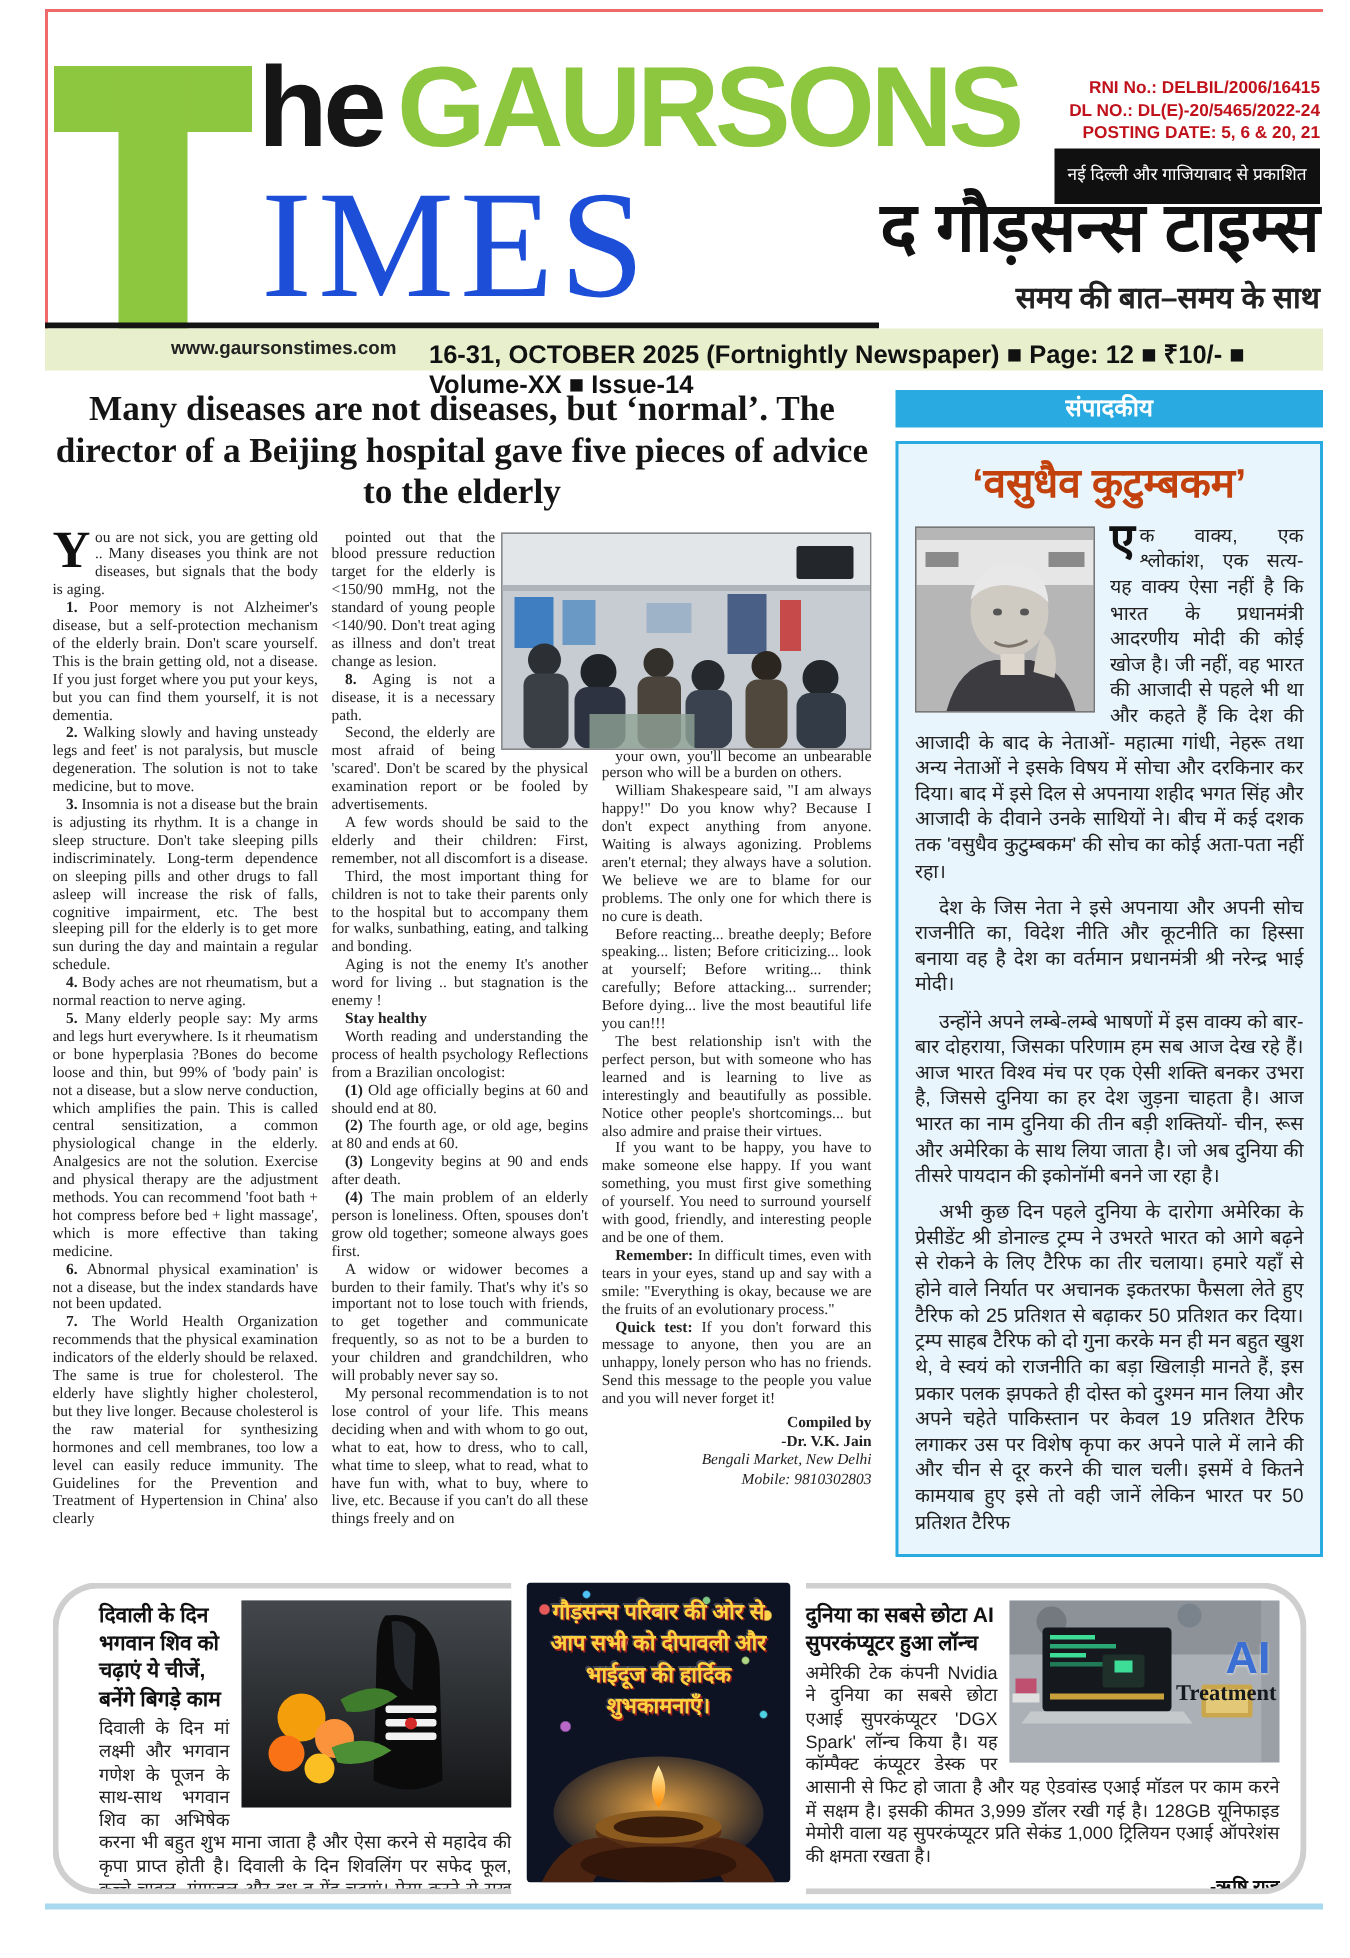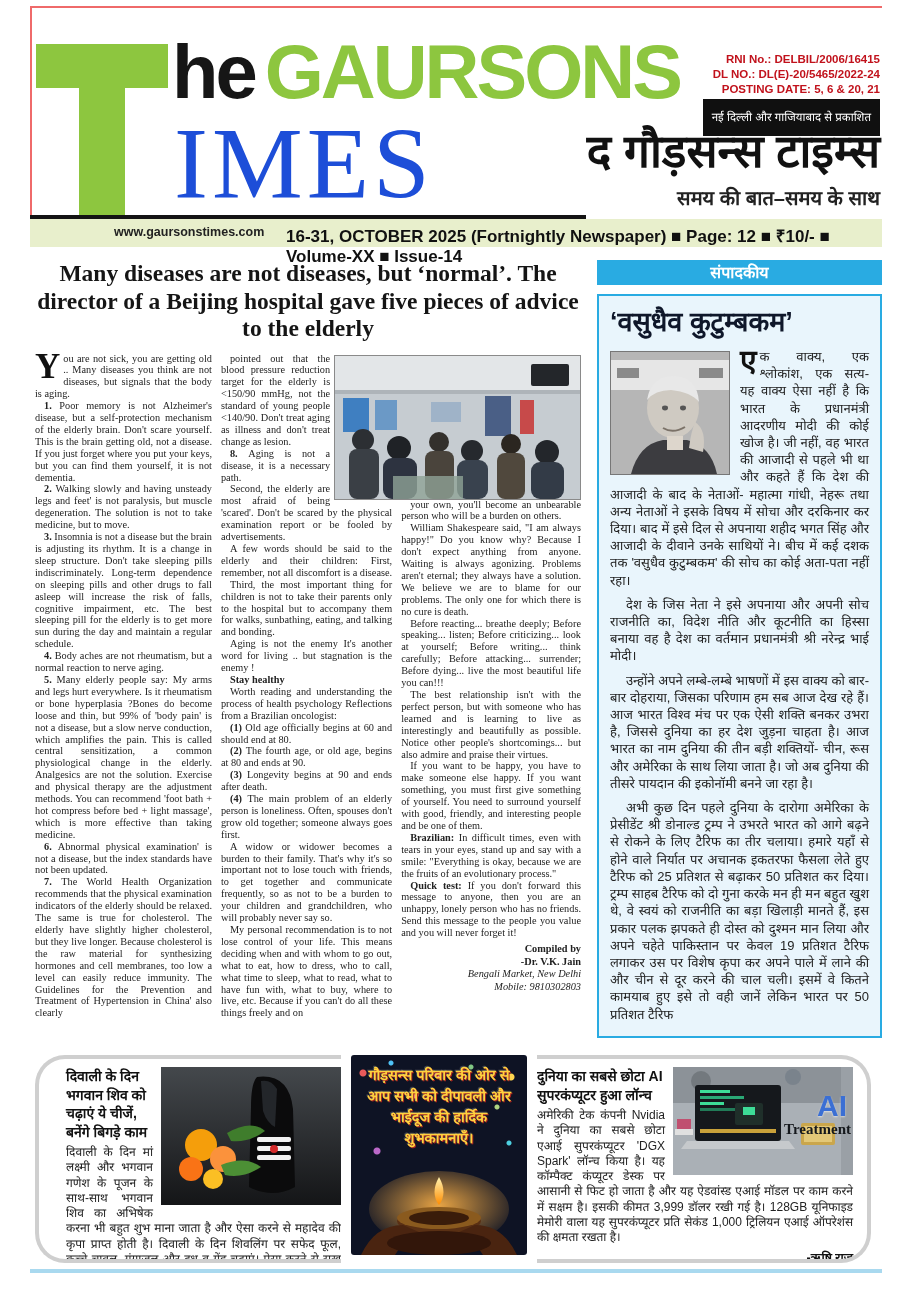--- a/index.html
+++ b/index.html
@@ -56,22 +56,22 @@
   .byline{margin-top:4px;text-align:right;line-height:12.6px;}
   .byline .b{font-weight:bold;}
   .byline .i{font-style:italic;}
 
   
   .editorial{position:absolute;left:597px;top:260px;width:285px;height:782px;}
   .ed-header{height:25px;background:#29abe2;color:#ffffff;text-align:center;font-family:sans-serif;
              font-weight:bold;font-size:16px;line-height:25px;}
   .ed-box{margin-top:9px;height:724px;border:2px solid #29abe2;background:#e9f5fc;
           padding:8px 11px;overflow:hidden;}
-  .ed-box h2{margin:2px 0 10px 0;font-family:sans-serif;font-weight:bold;
-             font-size:27px;line-height:32px;color:#0f172a;}
+  .ed-box h2{margin:2px 0 10px 0;text-align:center;font-family:sans-serif;font-weight:bold;
+             font-size:27px;line-height:32px;color:#c2410c;}
   .ed-photo{float:left;width:118px;height:122px;margin:3px 10px 4px 0;border:1px solid #777;
             overflow:hidden;background:#bdbdbd;}
   .ed-p{margin:0 0 7px 0;font-family:sans-serif;font-size:13px;line-height:17.2px;
         text-align:justify;color:#222;text-indent:16px;}
   .ed-p.first{text-indent:0;}
   .ed-dropcap{float:left;font-size:30px;line-height:26px;font-weight:bold;padding-right:3px;color:#111;}
 
   
   .bottom-row{position:absolute;left:35px;top:1055px;width:846px;height:210px;display:flex;gap:10px;}
   .frame-left{border:4px solid #cfcfcf;border-right:none;border-radius:30px 0 0 30px;
@@ -193,34 +193,34 @@
         <div class="photo-spacer"></div>
         <p><span>pointed out that the blood pressure reduction target for the elderly is &lt;150/90 mmHg, not the standard of young people &lt;140/90. Don't treat aging as illness and don't treat change as lesion.</span></p>
         <p><b>8. </b><span>Aging is not a disease, it is a necessary path.</span></p>
         <p><span>Second, the elderly are most afraid of being 'scared'. Don't be scared by the physical examination report or be fooled by advertisements.</span></p>
         <p><span>A few words should be said to the elderly and their children: First, remember, not all discomfort is a disease.</span></p>
         <p><span>Third, the most important thing for children is not to take their parents only to the hospital but to accompany them for walks, sunbathing, eating, and talking and bonding.</span></p>
         <p><span>Aging is not the enemy It's another word for living .. but stagnation is the enemy !</span></p>
         <p class="subhead">Stay healthy</p>
         <p><span>Worth reading and understanding the process of health psychology Reflections from a Brazilian oncologist:</span></p>
         <p><b>(1) </b><span>Old age officially begins at 60 and should end at 80.</span></p>
-        <p><b>(2) </b><span>The fourth age, or old age, begins at 80 and ends at 90.</span></p>
+        <p><b>(2) </b><span>The fourth age, or old age, begins at 80 and ends at 60.</span></p>
         <p><b>(3) </b><span>Longevity begins at 90 and ends after death.</span></p>
         <p><b>(4) </b><span>The main problem of an elderly person is loneliness. Often, spouses don't grow old together; someone always goes first.</span></p>
         <p><span>A widow or widower becomes a burden to their family. That's why it's so important not to lose touch with friends, to get together and communicate frequently, so as not to be a burden to your children and grandchildren, who will probably never say so.</span></p>
         <p><span>My personal recommendation is to not lose control of your life. This means deciding when and with whom to go out, what to eat, how to dress, who to call, what time to sleep, what to read, what to have fun with, what to buy, where to live, etc. Because if you can't do all these things freely and on</span></p>
       </div>
 
       <div class="col col3">
         <p><span>your own, you'll become an unbearable person who will be a burden on others.</span></p>
         <p><span>William Shakespeare said, "I am always happy!" Do you know why? Because I don't expect anything from anyone. Waiting is always agonizing. Problems aren't eternal; they always have a solution. We believe we are to blame for our problems. The only one for which there is no cure is death.</span></p>
         <p><span>Before reacting... breathe deeply; Before speaking... listen; Before criticizing... look at yourself; Before writing... think carefully; Before attacking... surrender; Before dying... live the most beautiful life you can!!!</span></p>
         <p><span>The best relationship isn't with the perfect person, but with someone who has learned and is learning to live as interestingly and beautifully as possible. Notice other people's shortcomings... but also admire and praise their virtues.</span></p>
         <p><span>If you want to be happy, you have to make someone else happy. If you want something, you must first give something of yourself. You need to surround yourself with good, friendly, and interesting people and be one of them.</span></p>
-        <p><b>Brazilian: </b><span>In difficult times, even with tears in your eyes, stand up and say with a smile: "Everything is okay, because we are the fruits of an evolutionary process."</span></p>
+        <p><b>Remember: </b><span>In difficult times, even with tears in your eyes, stand up and say with a smile: "Everything is okay, because we are the fruits of an evolutionary process."</span></p>
         <p><b>Quick test: </b><span>If you don't forward this message to anyone, then you are an unhappy, lonely person who has no friends. Send this message to the people you value and you will never forget it!</span></p>
         <div class="byline">
           <div class="b">Compiled by</div>
           <div class="b">-Dr. V.K. Jain</div>
           <div class="i">Bengali Market, New Delhi</div>
           <div class="i">Mobile: 9810302803</div>
         </div>
       </div>
     </div>
   </section>

